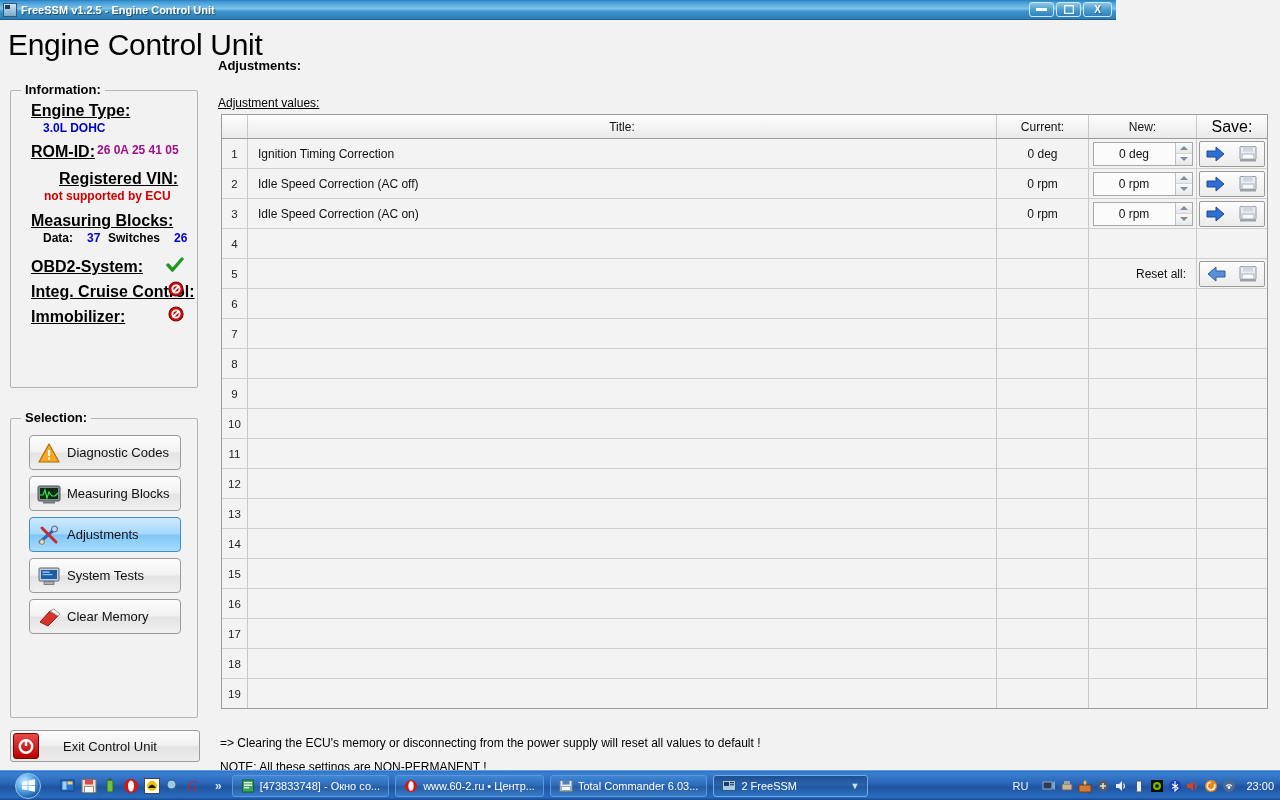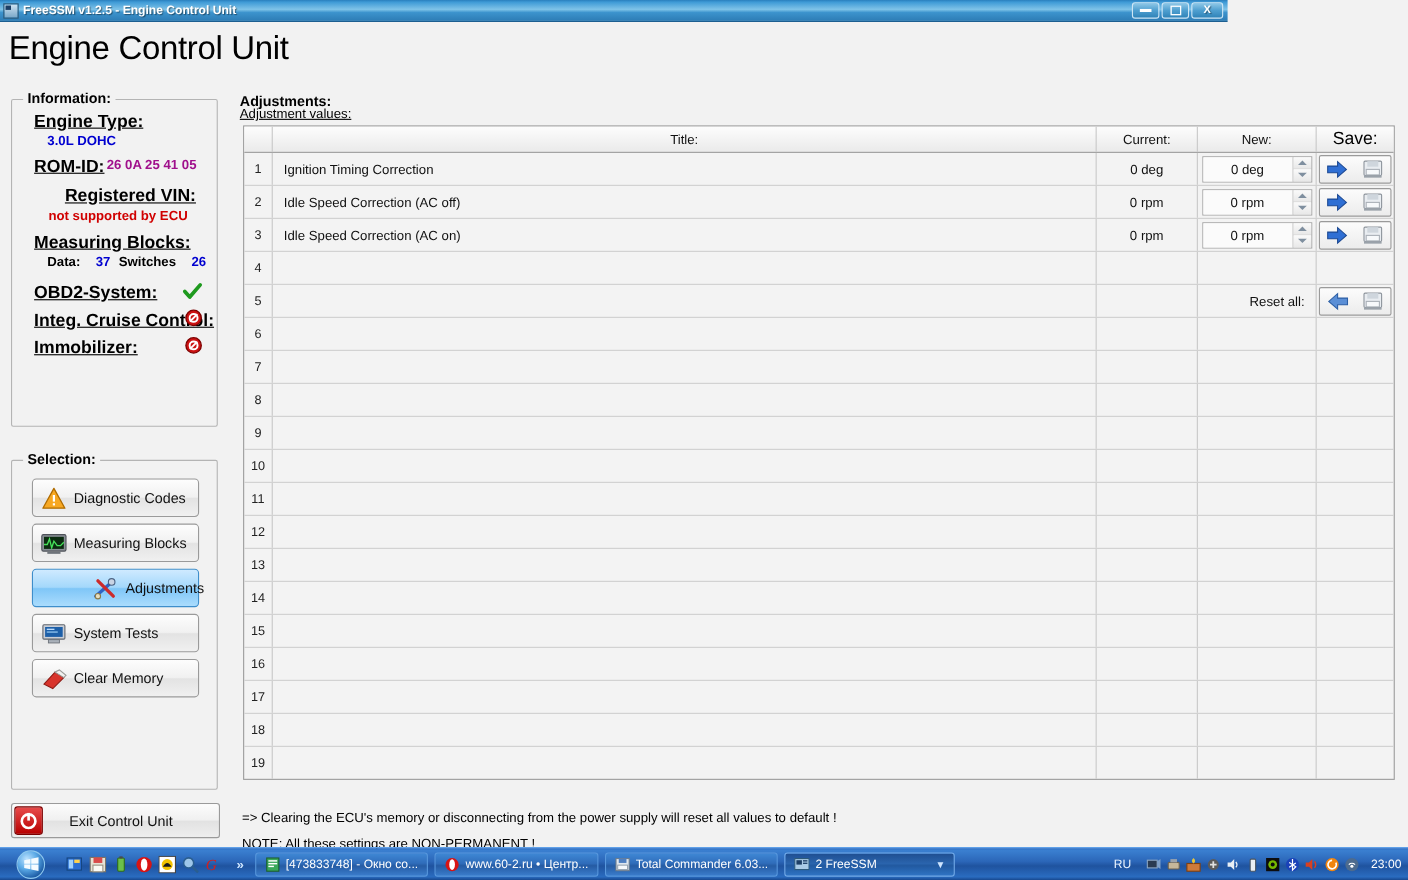--- a/index.html
+++ b/index.html
@@ -96,21 +96,20 @@
   
   .selbtn {
     position: absolute; left: 18px; width: 152px; height: 35px;
     border: 1px solid #9a9a9a; border-radius: 4px;
     background: linear-gradient(to bottom, #fdfdfd 0%, #f1f1f1 48%, #e3e3e3 52%, #f0f0f0 100%);
     display: flex; align-items: center; cursor: default;
   }
   .selbtn.active {
     border: 1px solid #3e8ecb;
     background: linear-gradient(to bottom, #cfeaff 0%, #a4d8fb 48%, #7fc6f7 52%, #aadcfd 100%);
-    padding-left: 47px;
   }
   .selbtn .lbl { font-size: 13px; color: #111; margin-left: 6px; }
   .selbtn .ico { width: 24px; height: 22px; margin-left: 7px; flex: none; position: relative; }
 
   
   #exit-btn {
     position: absolute; left: 10px; top: 730px; width: 190px; height: 32px;
     border: 1px solid #9a9a9a; border-radius: 3px;
     background: linear-gradient(to bottom, #fcfcfc 0%, #f0f0f0 48%, #e2e2e2 52%, #eeeeee 100%);
     display: flex; align-items: center;
@@ -360,21 +359,21 @@
   <div id="exit-btn">
     <span class="power-ico">
       <svg width="18" height="18" viewBox="0 0 18 18">
         <circle cx="9" cy="9.5" r="6.2" fill="none" stroke="#ffffff" stroke-width="2.4"></circle>
         <rect x="7.8" y="2" width="2.4" height="7" fill="#ffffff"></rect>
       </svg>
     </span>
     <span class="lbl">Exit Control Unit</span>
   </div>
 
-  <div style="position:absolute; left:218px; top:84px; font-size:13px; font-weight:bold; color:#000;">Adjustments:</div>
+  <div style="position:absolute; left:218px; top:58px; font-size:13px; font-weight:bold; color:#000;">Adjustments:</div>
 
   <div class="adj-caption">Adjustment values:</div>
 
   <div id="adj-table">
     <div class="trow thead">
       <div class="c-num"></div>
       <div class="c-title">Title:</div>
       <div class="c-cur">Current:</div>
       <div class="c-new">New:</div>
       <div class="c-save">Save:</div>

